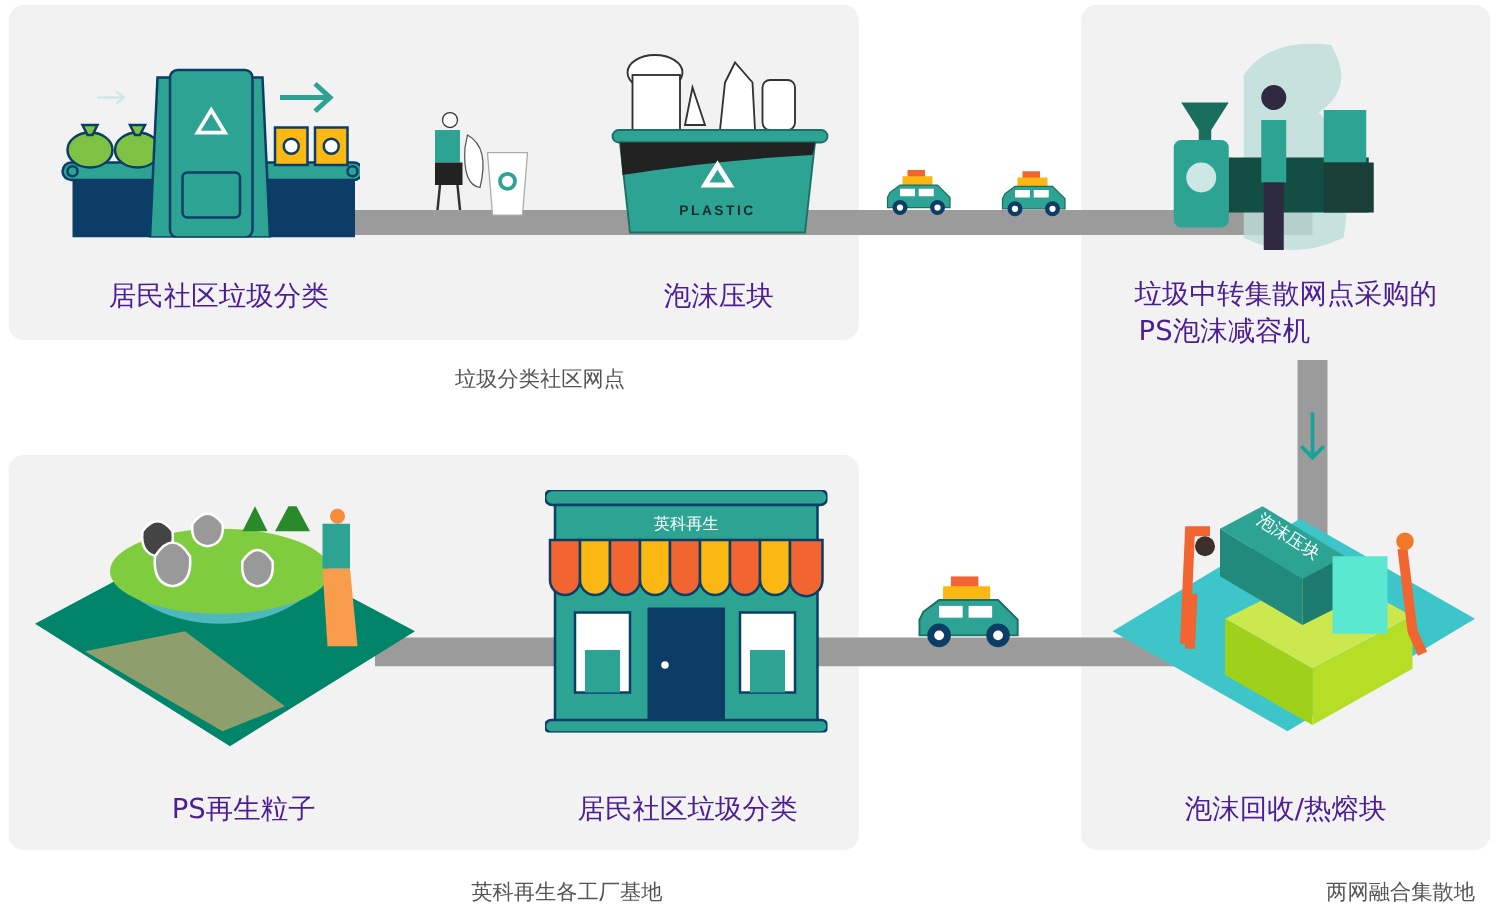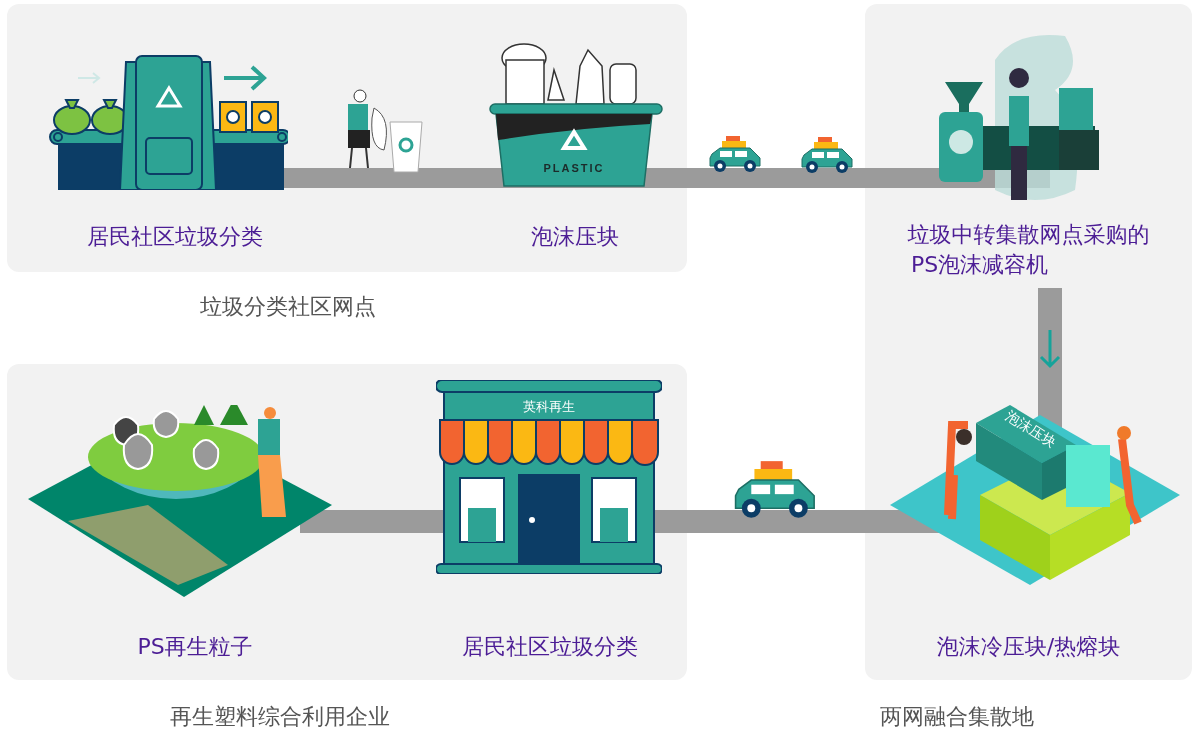--- a/index.html
+++ b/index.html
@@ -1,21 +1,21 @@
 <!DOCTYPE html>
 <html><head>
 <meta charset="utf-8">
 <style>
   * { box-sizing: border-box; margin: 0; padding: 0; }
   body { width: 1200px; height: 736px; background: #ffffff; position: relative; overflow: hidden;
          font-family: "DejaVu Sans", "Liberation Sans", sans-serif; color: #555; }
   .panel { position: absolute; background: #f2f2f2; border-radius: 12px; }
   .road { position: absolute; background: #9b9b9b; }
   .label { position: absolute; font-size: 22px; color: #4c1d95; text-align: center; white-space: nowrap; }
-  .group-title { position: absolute; font-size: 22px; color: #555; text-align: left; white-space: nowrap; }
+  .group-title { position: absolute; font-size: 17px; color: #555; text-align: right; white-space: nowrap; }
   .illus { position: absolute; }
   svg { display: block; }
 </style>
 </head>
 <body>
 
 <div class="panel" style="left:7px;top:4px;width:680px;height:268px;"></div>
 <div class="panel" style="left:865px;top:4px;width:327px;height:676px;"></div>
 <div class="panel" style="left:7px;top:364px;width:680px;height:316px;"></div>
 
@@ -148,21 +148,21 @@
     <path d="M4 20 L12 14 H42 L52 24 V32 H2 V24 Z" fill="#2da394" stroke="#1d6e64" stroke-width="1"></path>
     <rect x="12" y="17" width="12" height="6" fill="#fff"></rect>
       <rect x="27" y="17" width="12" height="6" fill="#fff"></rect>
     <circle cx="12" cy="32" r="6" fill="#0c3d66"></circle>
       <circle cx="12" cy="32" r="2.5" fill="#fff"></circle>
     <circle cx="42" cy="32" r="6" fill="#0c3d66"></circle>
       <circle cx="42" cy="32" r="2.5" fill="#fff"></circle>
   </svg>
 </div>
 
-<div class="illus" style="left:436px;top:380px;">
+<div class="illus" style="left:436px;top:392px;">
   <svg width="226" height="194" viewBox="0 0 226 194">
     <rect x="0" y="0" width="226" height="12" rx="6" fill="#2da394" stroke="#0c3d66" stroke-width="2"></rect>
     <rect x="8" y="12" width="210" height="178" fill="#2da394" stroke="#0c3d66" stroke-width="2"></rect>
     <text x="113" y="31" text-anchor="middle" font-size="13" fill="#fff" font-family="DejaVu Sans, sans-serif">英科再生</text>
     <g stroke="#0c3d66" stroke-width="2">
       <path d="M4 40 H28 V72 A12 12 0 0 1 4 72 Z" fill="#f26430"></path>
       <path d="M28 40 H52 V72 A12 12 0 0 1 28 72 Z" fill="#fbb813"></path>
       <path d="M52 40 H76 V72 A12 12 0 0 1 52 72 Z" fill="#f26430"></path>
       <path d="M76 40 H100 V72 A12 12 0 0 1 76 72 Z" fill="#fbb813"></path>
       <path d="M100 40 H124 V72 A12 12 0 0 1 100 72 Z" fill="#f26430"></path>
@@ -198,19 +198,19 @@
     <circle cx="242" cy="8" r="6" fill="#f58c3c"></circle>
     <rect x="230" y="14" width="22" height="36" fill="#2da394"></rect>
     <path d="M230 50 H252 L258 112 H234 Z" fill="#f99d4c"></path>
   </svg>
 </div>
 
 <div class="label" style="left:60px;top:222px;width:230px;">居民社区垃圾分类</div>
 <div class="label" style="left:485px;top:222px;width:180px;">泡沫压块</div>
 <div class="label" style="left:865px;top:220px;width:327px;font-family:Liberation Mono, monospace;">垃圾中转集散网点采购的</div>
 <div class="label" style="left:816px;top:250px;width:327px;">PS泡沫减容机</div>
-<div class="label" style="left:865px;top:632px;width:327px;">泡沫冷压块/热熔块</div>
+<div class="label" style="left:865px;top:632px;width:327px;">泡沫回收/热熔块</div>
 <div class="label" style="left:430px;top:632px;width:240px;">居民社区垃圾分类</div>
 <div class="label" style="left:105px;top:632px;width:180px;">PS再生粒子</div>
 
 <div class="group-title" style="left:200px;top:292px;width:300px;">垃圾分类社区网点</div>
-<div class="group-title" style="left:170px;top:702px;width:360px;">再生塑料综合利用企业</div>
+<div class="group-title" style="left:170px;top:702px;width:360px;">英科再生各工厂基地</div>
 <div class="group-title" style="left:880px;top:702px;width:300px;">两网融合集散地</div>
 
 </body></html>

